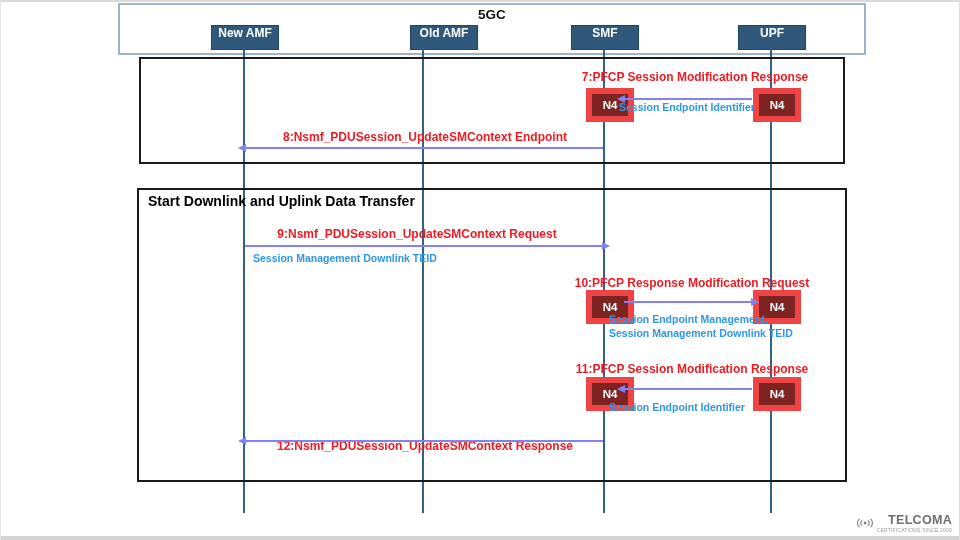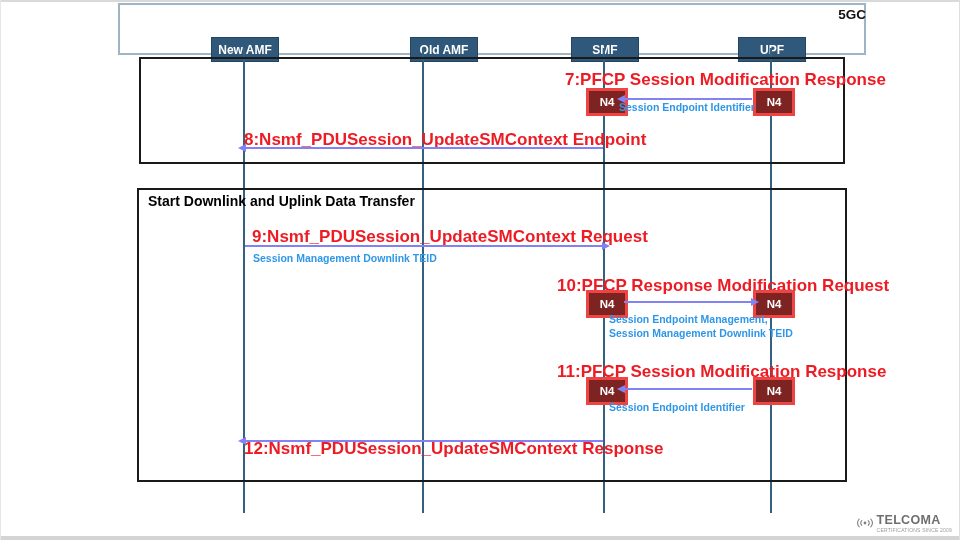--- a/index.html
+++ b/index.html
@@ -8,42 +8,42 @@
     font-family:"Liberation Sans", sans-serif;
   }
   
   .edge-top{position:absolute;left:0;top:0;width:960px;height:2px;background:#d9d9d9;}
   .edge-bottom{position:absolute;left:0;top:536px;width:960px;height:4px;background:#d4d4d4;}
   .edge-left{position:absolute;left:0;top:0;width:1px;height:540px;background:#e6e6e6;}
   .edge-right{position:absolute;right:0;top:0;width:1px;height:540px;background:#dedede;}
 
   
   .frame5gc{position:absolute;left:118px;top:3px;width:744px;height:48px;border:2px solid var(--outer_frame_border);background:#fff;}
-  .frame5gc-label{position:absolute;left:118px;top:7px;width:748px;text-align:right;font-size:13.5px;font-weight:bold;color:#101010;}
+  .frame5gc-label{position:absolute;left:118px;top:7px;width:748px;text-align:center;font-size:13.5px;font-weight:bold;color:#101010;}
 
   
   .entity{position:absolute;top:25px;width:66px;height:23px;background:var(--entity_fill);border:1px solid #24455f;
-          color:#fff;font-size:12px;font-weight:bold;display:flex;align-items:center;justify-content:center;margin-top:12px;}
+          color:#fff;font-size:12px;font-weight:bold;display:flex;align-items:flex-start;justify-content:center;}
   .e1{left:211px}.e2{left:410px}.e3{left:571px}.e4{left:738px}
 
   
   .lifeline{position:absolute;top:48px;width:2px;height:465px;background:var(--lifeline);}
   .l1{left:243px}.l2{left:422px}.l3{left:603px}.l4{left:770px}
 
   
   .block{position:absolute;border:2px solid var(--block_border);}
   .block1{left:139px;top:57px;width:702px;height:103px;}
   .block2{left:137px;top:188px;width:706px;height:290px;}
   .block2-title{position:absolute;left:148px;top:193px;font-size:14px;font-weight:bold;color:#000;}
 
   
-  .msg{position:absolute;color:var(--red);font-size:17px;font-weight:bold;text-align:center;white-space:nowrap;}
+  .msg{position:absolute;color:var(--red);font-size:12px;font-weight:bold;text-align:center;white-space:nowrap;}
   .m7 {left:565px;width:260px;top:70px;}
   .m8 {left:244px;width:362px;top:130px;}
-  .m9 {left:252px;width:362px;top:227px;}
+  .m9 {left:236px;width:362px;top:227px;}
   .m10{left:557px;width:270px;top:276px;}
   .m11{left:557px;width:270px;top:362px;}
   .m12{left:244px;width:362px;top:423px;margin-top:16px;}
 
   
   .param{position:absolute;color:var(--blue);font-size:10.5px;font-weight:bold;white-space:nowrap;}
   .p7 {left:592px;width:190px;top:101px;text-align:center;}
   .p9 {left:253px;top:252px;}
   .p10a{left:609px;top:313px;}
   .p10b{left:609px;top:327px;}
@@ -55,27 +55,27 @@
   .head-left::after{left:-7px;border-right:8px solid var(--arrow_purple);}
   .head-right::after{right:-7px;border-left:8px solid var(--arrow_purple);}
   .a7 {left:624px;top:98px;width:128px;}
   .a8 {left:245px;top:147px;width:358px;}
   .a9 {left:245px;top:245px;width:358px;}
   .a10{left:624px;top:301px;width:128px;}
   .a11{left:624px;top:388px;width:128px;}
   .a12{left:245px;top:440px;width:358px;}
 
   
-  .n4{position:absolute;width:36px;height:22px;background:var(--n4_fill);border:3px solid #ef4444;
+  .n4{position:absolute;width:36px;height:22px;background:var(--n4_fill);border:6px solid #ef4444;
       color:#fff;font-size:11.5px;font-weight:bold;display:flex;align-items:center;justify-content:center;}
   .n4-smf{left:586px}.n4-upf{left:753px}
   .row7 {top:88px}.row10{top:290px}.row11{top:377px}
 
   
-  .logo{position:absolute;right:8px;top:514px;display:flex;align-items:center;gap:2px;color:var(--logo_grey);}
+  .logo{position:absolute;right:8px;top:514px;display:flex;align-items:center;gap:2px;color:var(--logo_grey);text-align:right;}
   .logo-text{display:flex;flex-direction:column;line-height:1;}
   .logo-name{font-size:12.5px;font-weight:bold;letter-spacing:0.3px;color:#6f6f6f;}
   .logo-tagline{font-size:5px;color:#9a9a9a;letter-spacing:0.2px;margin-top:1px;}
 </style>
 </head>
 <body>
 
 <div class="canvas">
 
   <div class="edge-top"></div>

